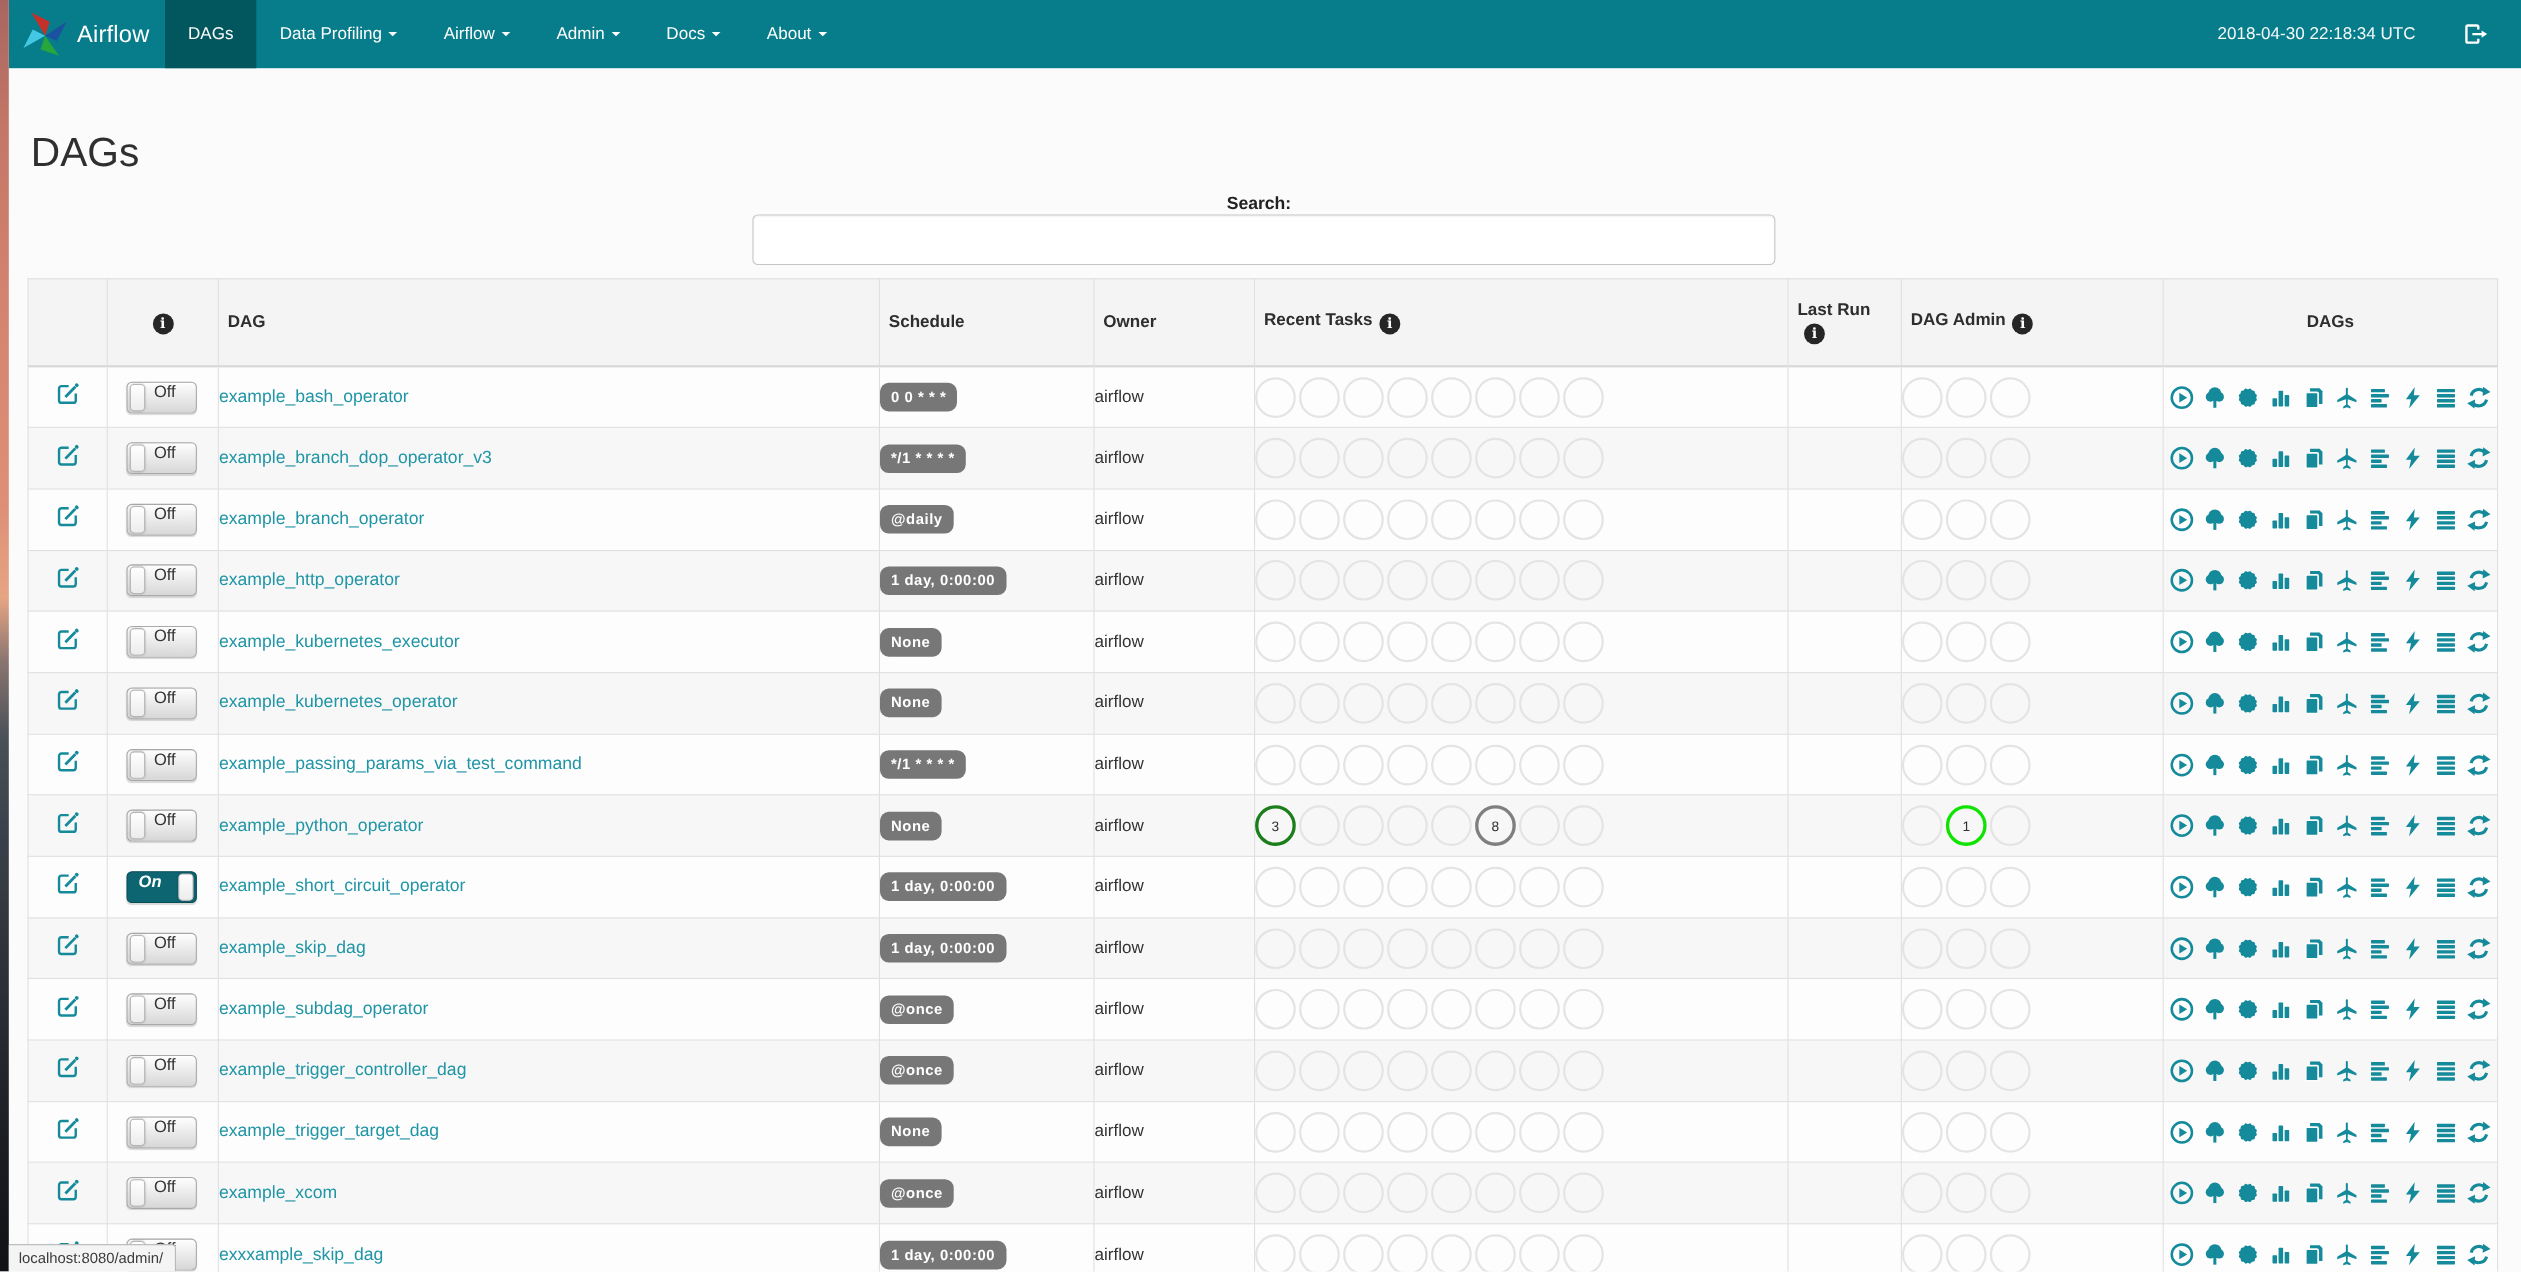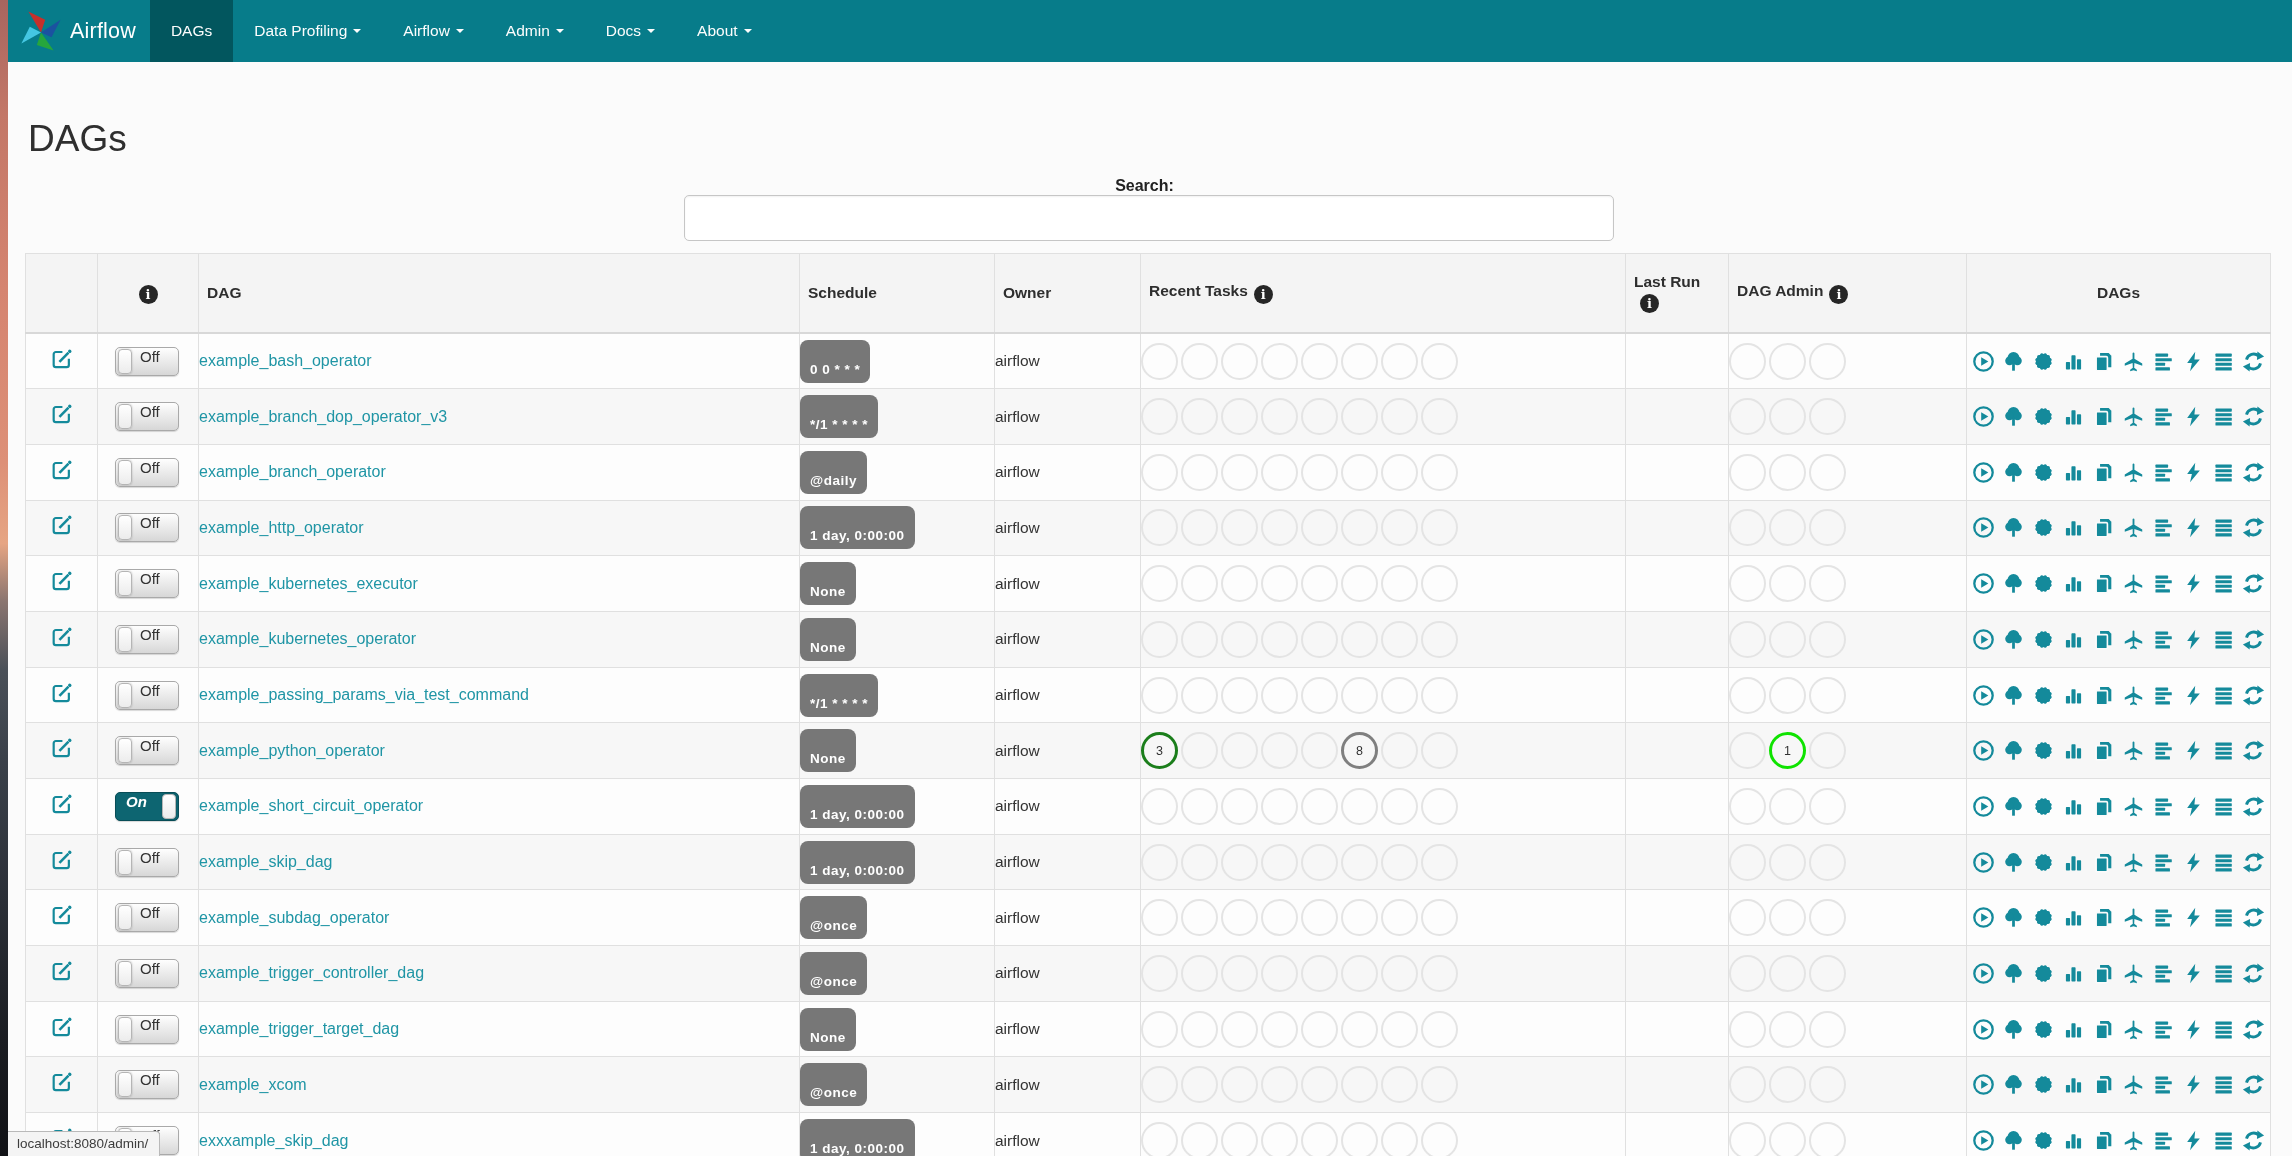--- a/index.html
+++ b/index.html
@@ -62,21 +62,21 @@
   td.c-dag { padding-left:18px;margin-top:18px; }
   td.c-sched { padding-left:10px; }
   td.c-owner { padding-left:9px; font-size:15.5px; color:#333; }
   td.c-recent { padding-left:16px; }
   td.c-runs { padding-left:4px; }
   td.c-links { }
 
   .dag-link { font-size:16px; color:#1f95a5; text-decoration:none; cursor:pointer; }
   .badge-sched {
     display:inline-block; background:#777; color:#fff; font-size:13.5px; font-weight:bold;
-    padding:22px 10px 6px; border-radius:8px; letter-spacing:.5px; white-space:nowrap;
+    padding:5px 10px 6px; border-radius:8px; letter-spacing:.5px; white-space:nowrap;
   }
 
   .info-badge {
     display:inline-flex; width:19px; height:19px; border-radius:50%; background:#262626; color:#fff;
     align-items:center; justify-content:center; font:bold 13px "DejaVu Serif", serif;
     margin-left:6px; vertical-align:-3px;
   }
 
   
   .toggle {
@@ -156,20 +156,30 @@
         </li>
         <li class="nav-item">
           <span>Docs</span>
           <span class="caret"></span>
         </li>
         <li class="nav-item">
           <span>About</span>
           <span class="caret"></span>
         </li>
       </ul>
+    <div class="navbar-right">
+      <span class="nav-clock">2018-04-30 22:18:34 UTC</span>
+      <span class="logout">
+        <svg viewBox="0 0 20 20" fill="none" stroke="#ffffff" stroke-width="1.8">
+          <path d="M12.5 6.5 V4.6 a1.1 1.1 0 0 0 -1.1 -1.1 H4.6 a1.1 1.1 0 0 0 -1.1 1.1 v10.8 a1.1 1.1 0 0 0 1.1 1.1 h6.8 a1.1 1.1 0 0 0 1.1 -1.1 v-1.9"></path>
+          <path d="M8 10 H15.6"></path>
+          <polygon points="15,7.2 19.2,10 15,12.8" fill="#ffffff" stroke="none"></polygon>
+        </svg>
+      </span>
+    </div>
   </nav>
 
   <div class="content">
     <h2 class="page-title">DAGs</h2>
 
     <div class="search-row">
       <span class="search-label">Search:</span>
       <input class="search-input" type="text" value="" style="">
     </div>
 

